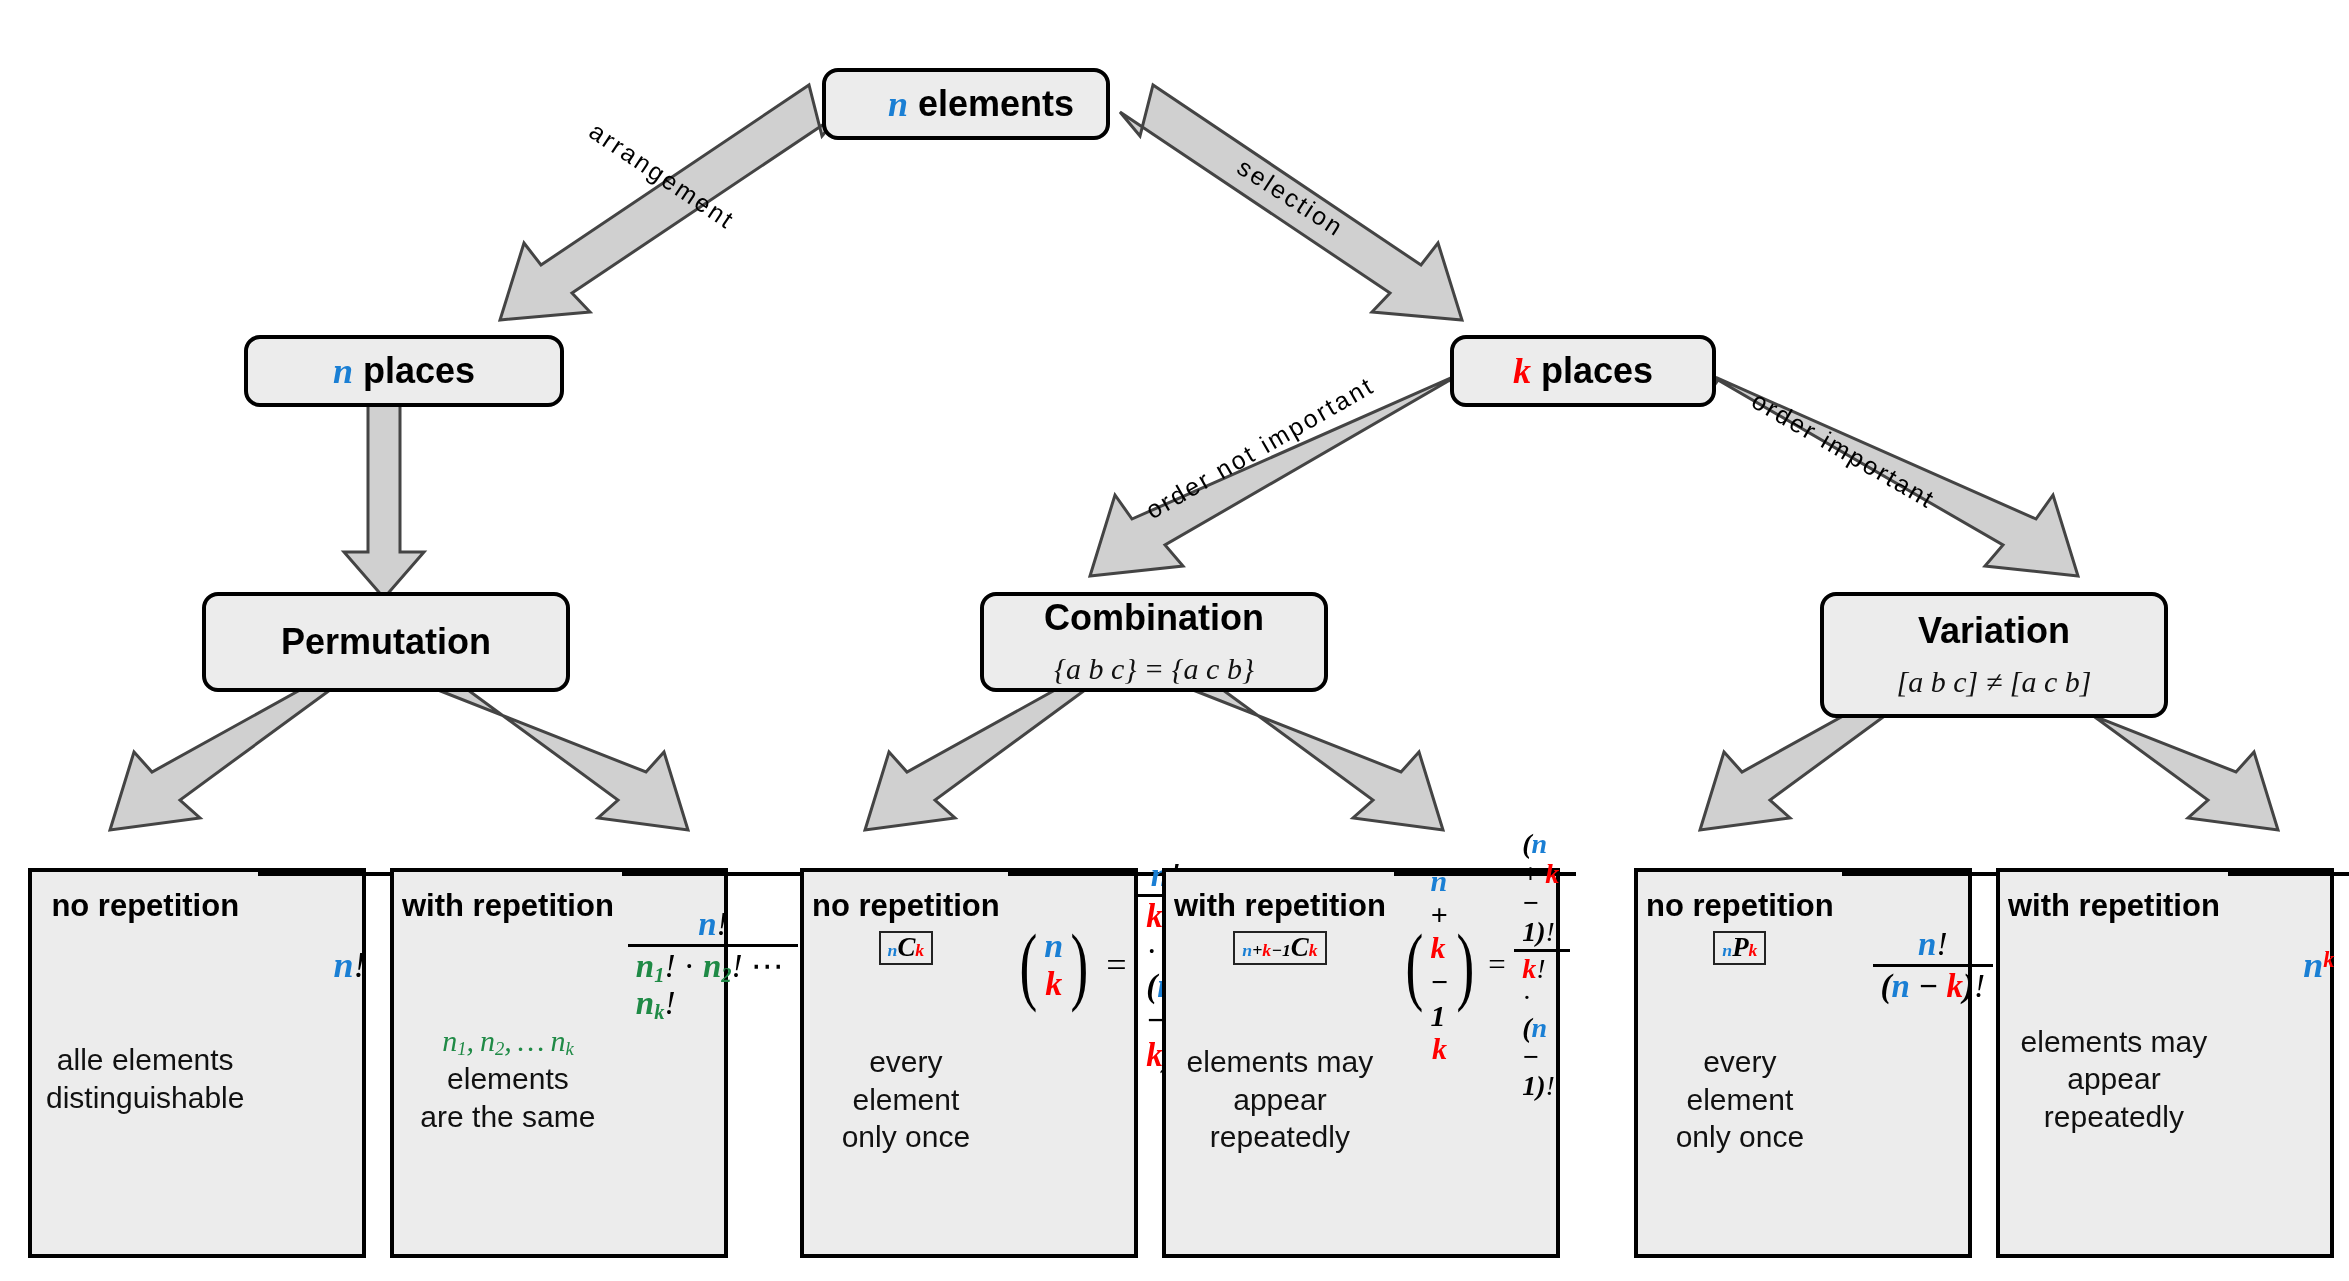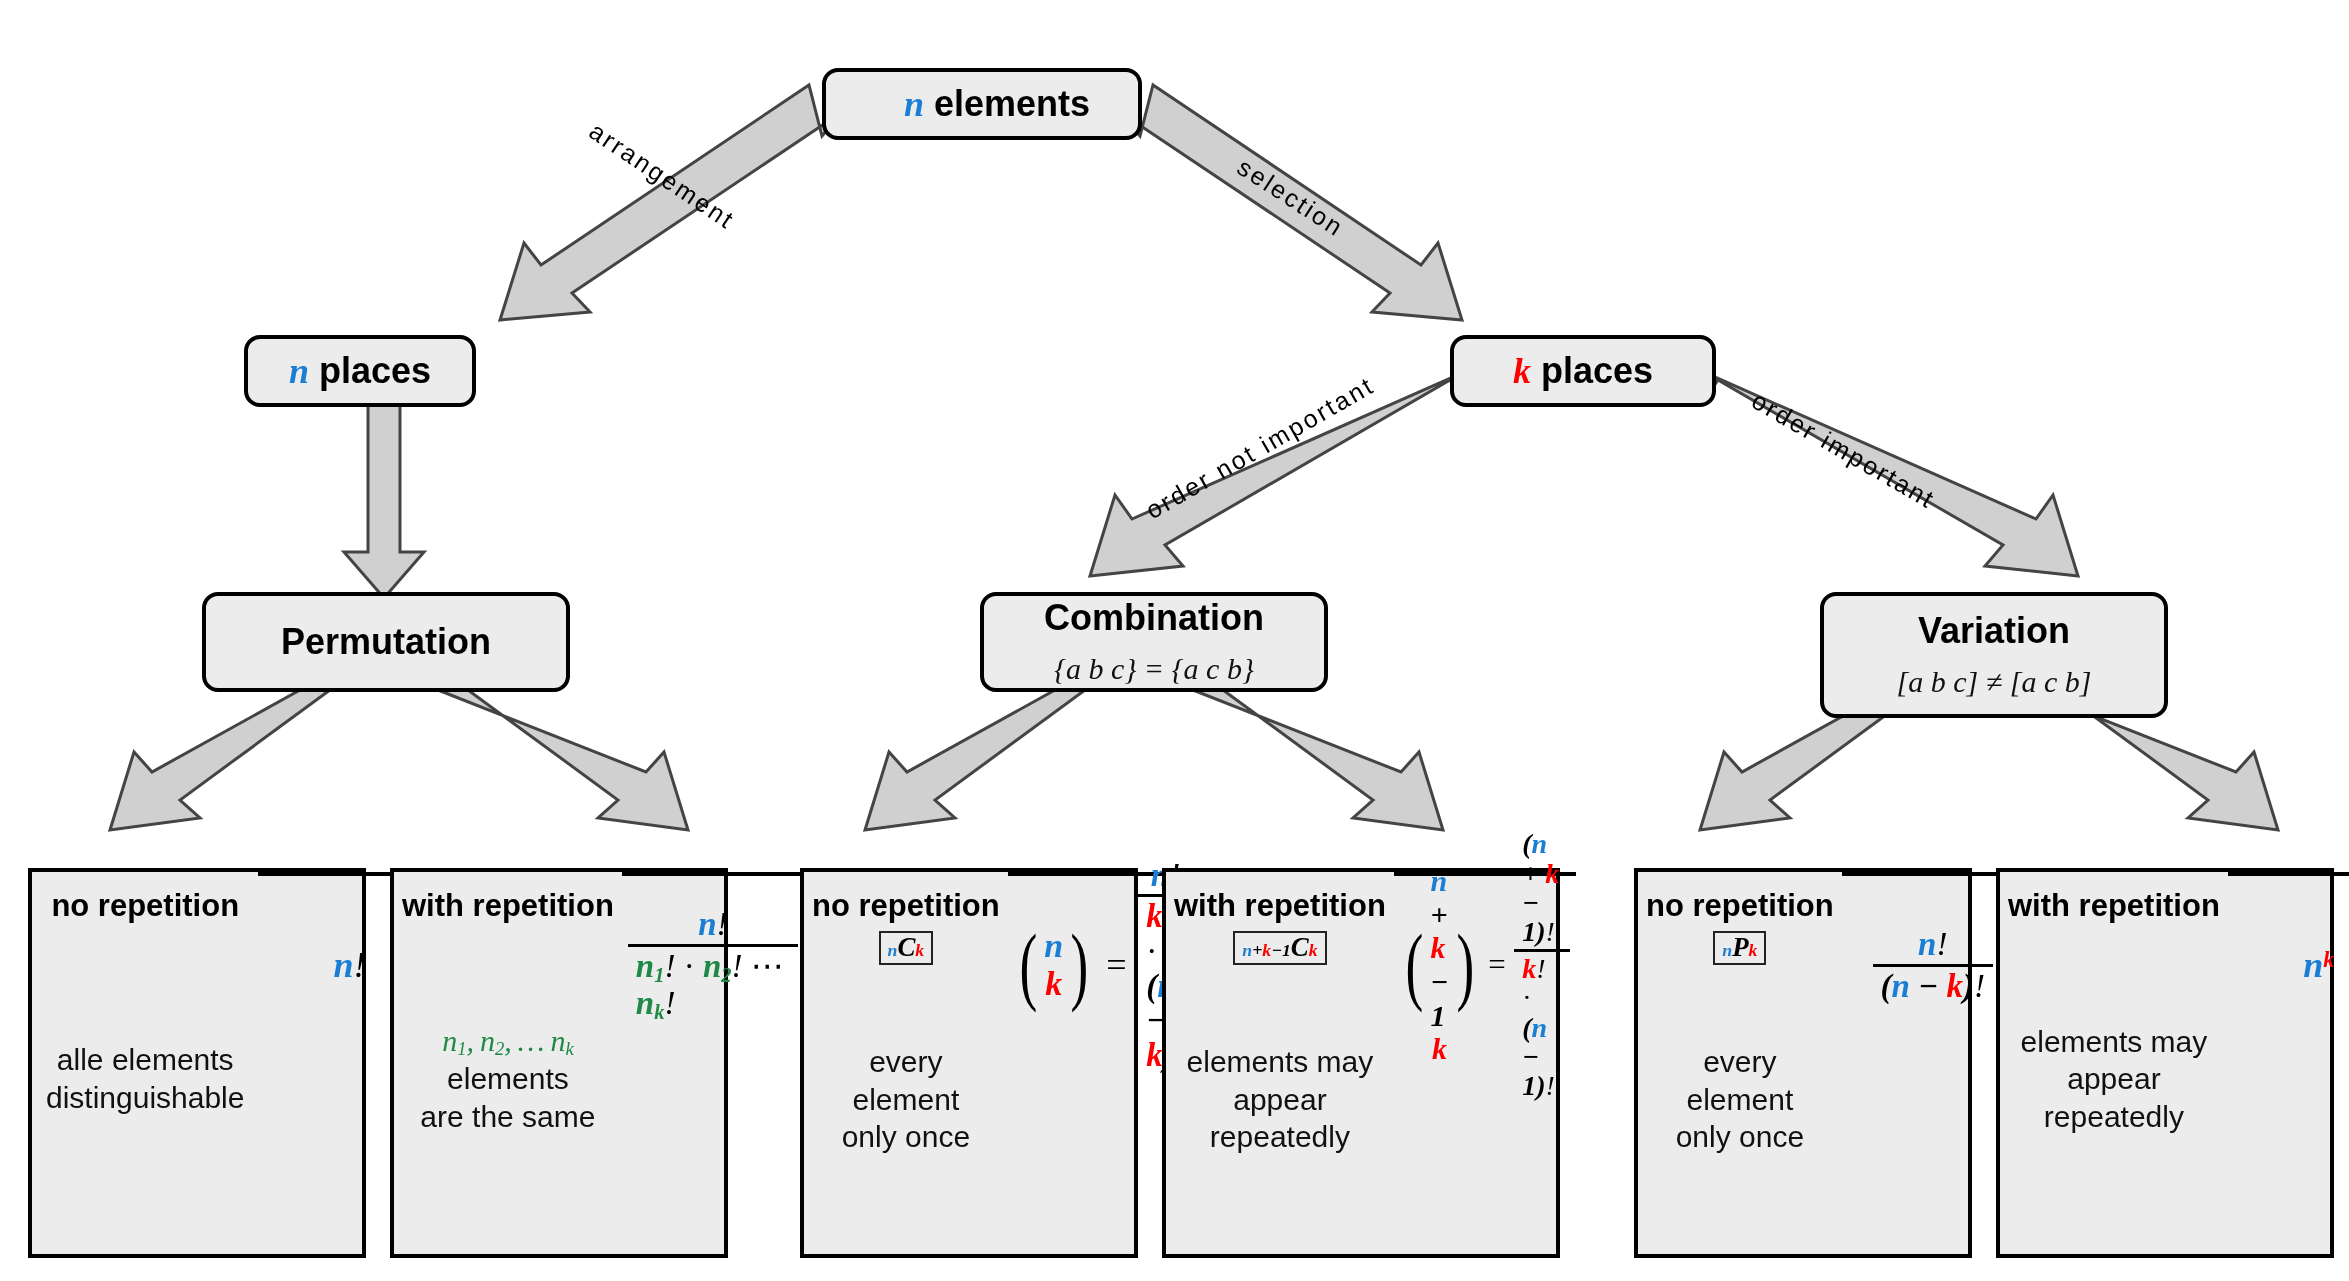--- a/index.html
+++ b/index.html
@@ -144,25 +144,25 @@
   </svg>
 
   <div class="elabel" style="left:592px;top:114px;transform:rotate(34deg);">arrangement</div>
 
   <div class="elabel" style="left:1240px;top:150px;transform:rotate(33deg);">selection</div>
 
   <div class="elabel" style="left:1148px;top:498px;transform:rotate(-30deg);">order not important</div>
 
   <div class="elabel" style="left:1754px;top:384px;transform:rotate(30deg);">order important</div>
 
-  <div class="node" style="left:822px;top:68px;width:320px;height:72px;padding-left:30px;">
+  <div class="node" style="left:822px;top:68px;width:288px;height:72px;padding-left:30px;">
     <div class="t1"><span class="bm blue">n</span><span> elements</span></div>
   </div>
 
-  <div class="node" style="left:244px;top:335px;width:232px;height:72px;">
+  <div class="node" style="left:244px;top:335px;width:320px;height:72px;">
     <div class="t1"><span class="bm blue">n</span><span> places</span></div>
   </div>
 
   <div class="node" style="left:1450px;top:335px;width:266px;height:72px;">
     <div class="t1"><span class="bm red">k</span><span> places</span></div>
   </div>
 
   <div class="node" style="left:202px;top:592px;width:368px;height:100px;">
     <div class="t1">Permutation</div>
   </div>

